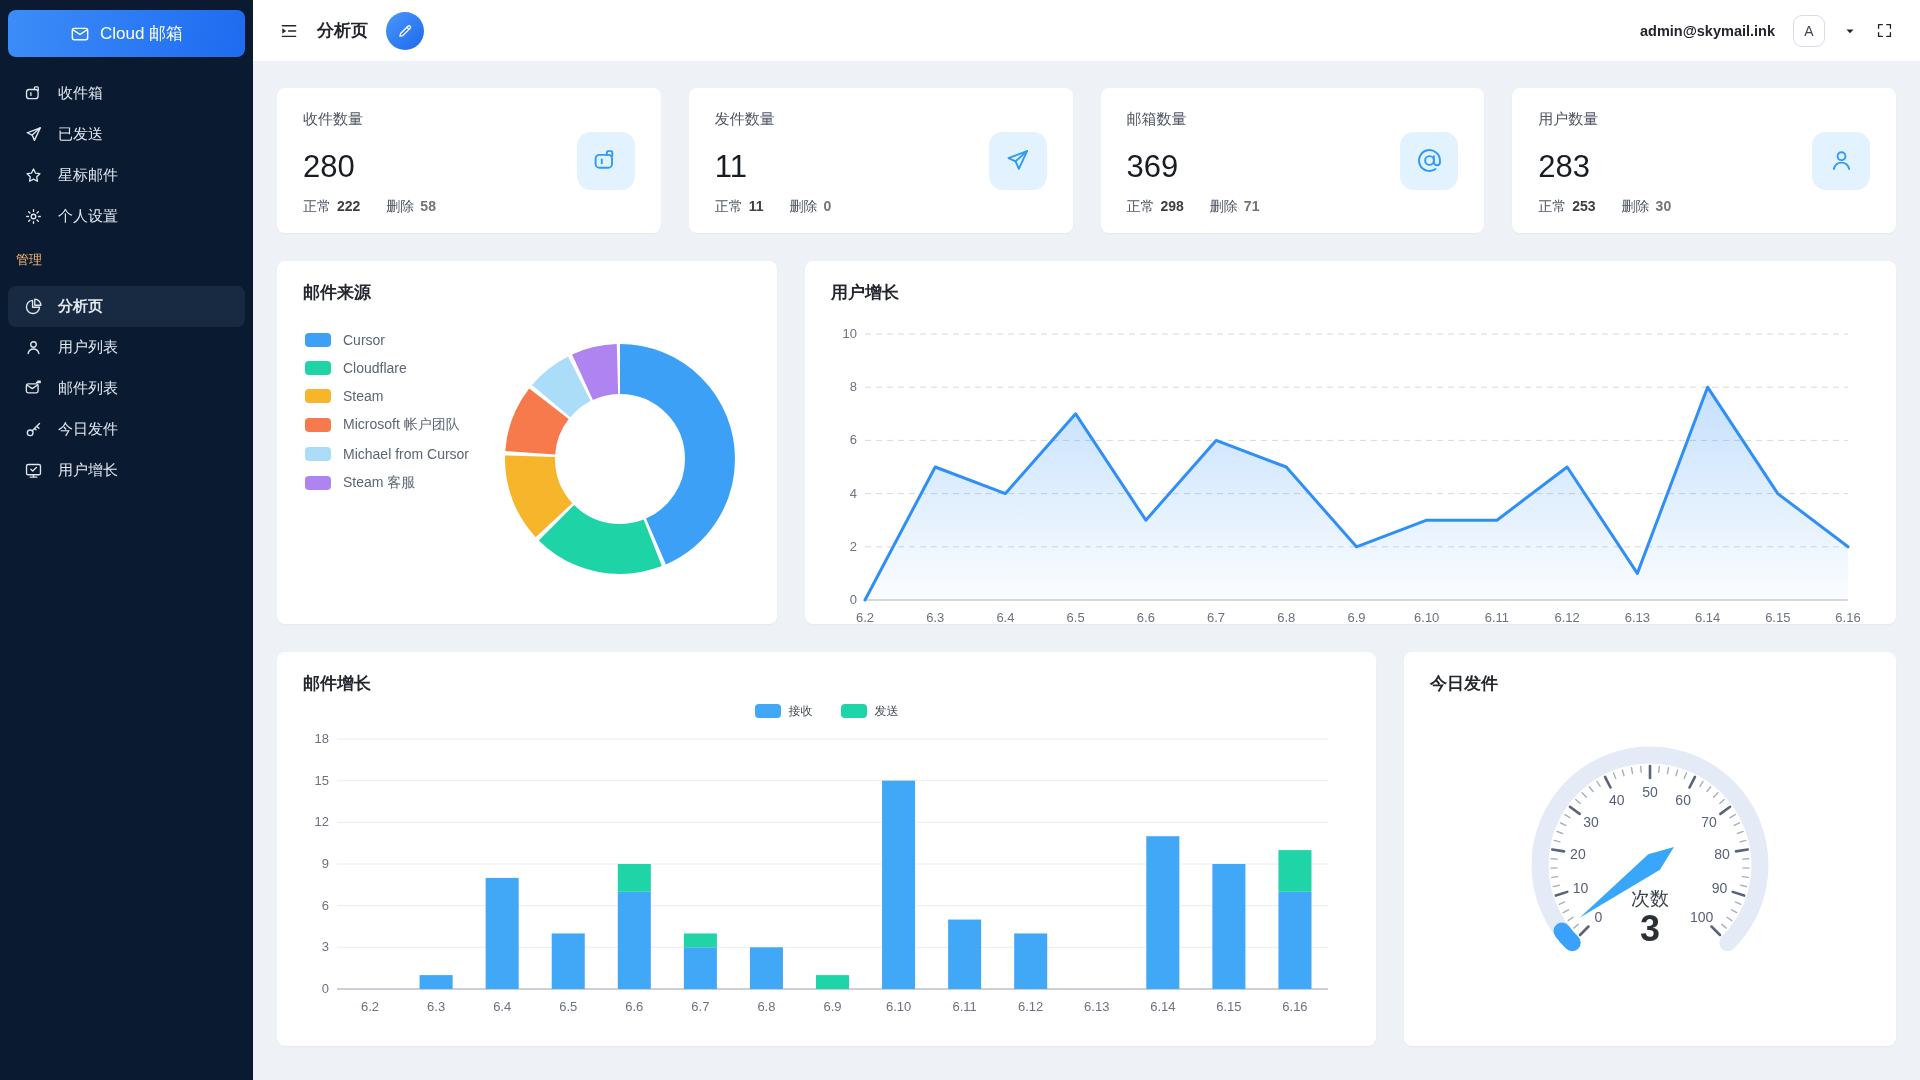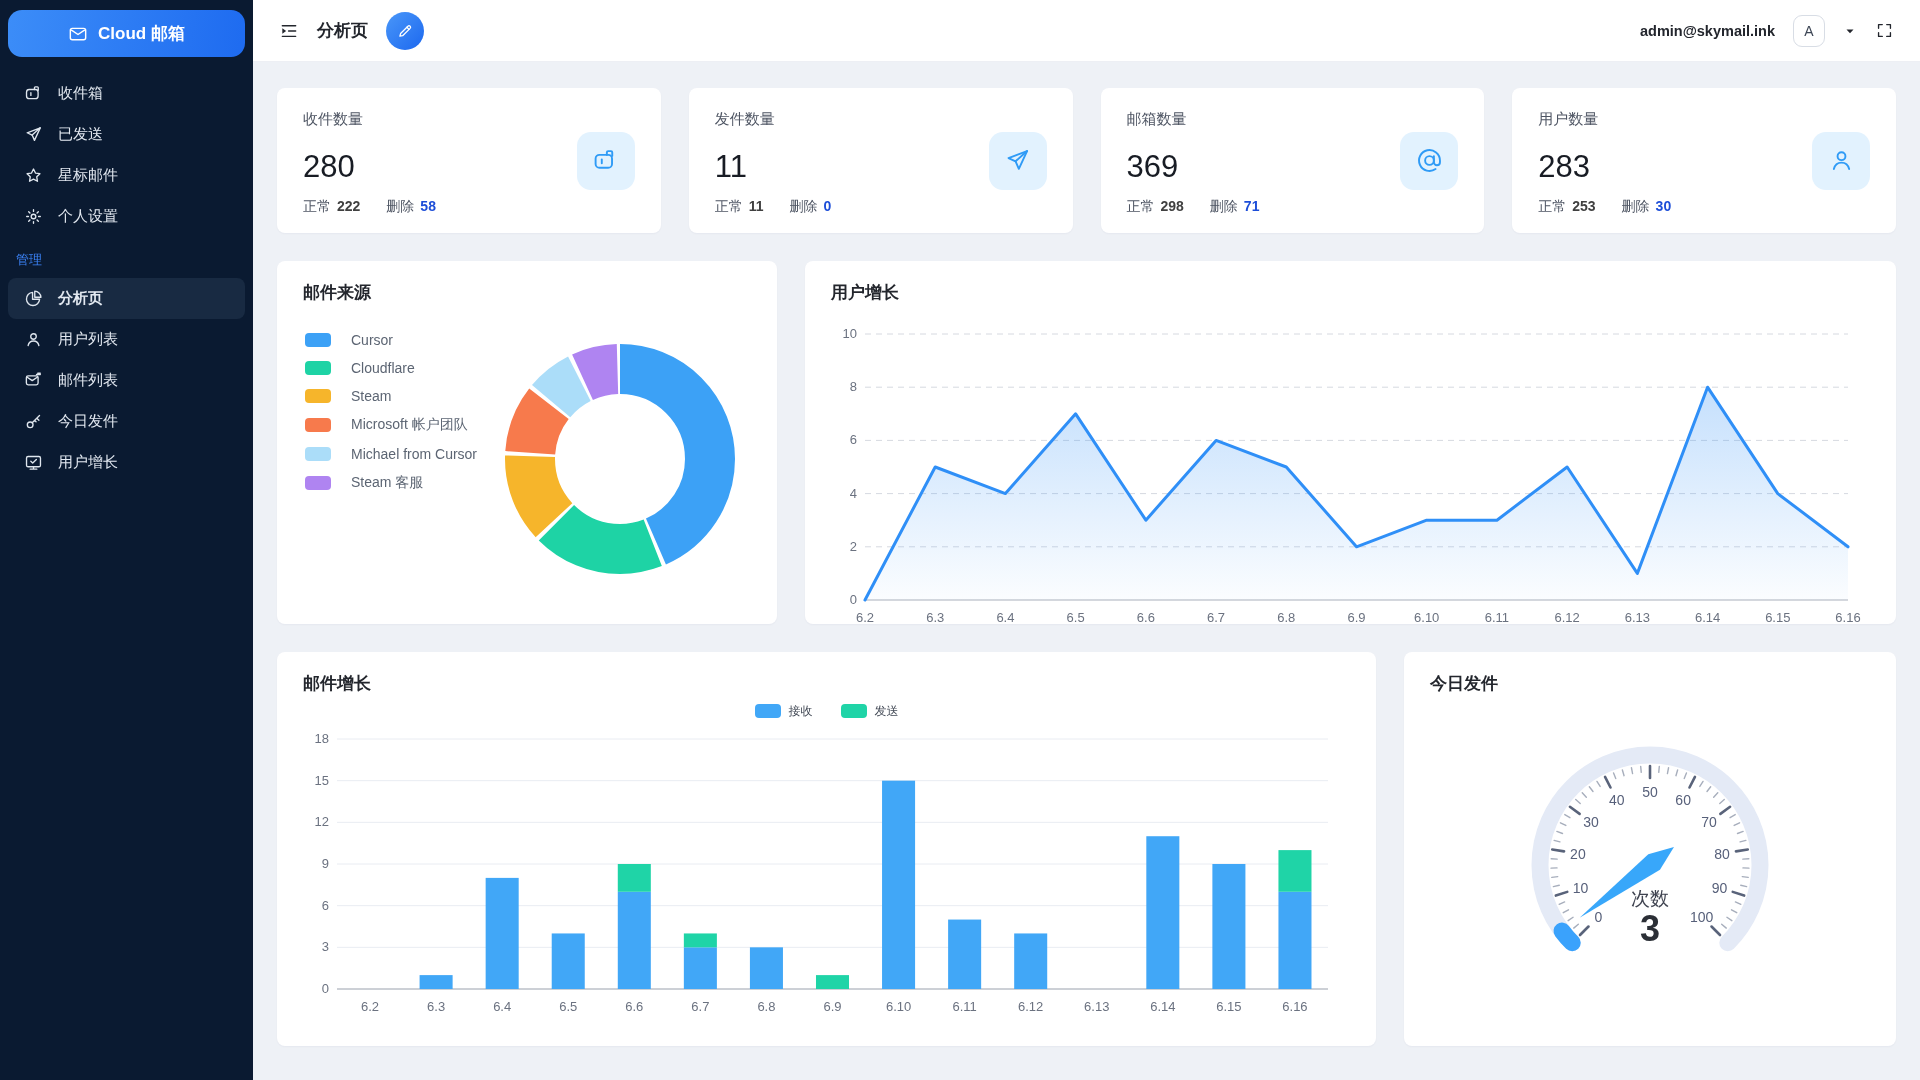--- a/index.html
+++ b/index.html
@@ -4,28 +4,28 @@
 <style>
   html,body{width:1920px;height:1080px;margin:0;padding:0;overflow:hidden;
     font-family:"Liberation Sans","DejaVu Sans",sans-serif;background:#eef1f6;color:#23262d;}
   *{box-sizing:border-box;}
   svg{display:block;}
   svg text{font-family:"Liberation Sans","DejaVu Sans",sans-serif;}
   .app{display:flex;height:100%;}
 
   
   .sidebar{width:253px;min-width:253px;background:#0a1a31;display:flex;flex-direction:column;}
-  .logo-btn{margin:10px 8px 16px;height:47px;border-radius:14px;cursor:pointer;border:none;
+  .logo-btn{margin:10px 8px 16px;height:47px;border-radius:8px;cursor:pointer;border:none;
     background:linear-gradient(100deg,#3c8df8,#1e6bf0);display:flex;align-items:center;justify-content:center;
-    gap:10px;color:#fff;font-weight:bold;font-size:17px;}
+    gap:10px;color:#fff;font-weight:normal;font-size:17px;}
   .nav-item{display:flex;align-items:center;gap:15px;height:41px;padding:0 10px 0 24px;
     font-size:15px;color:#e3e9f1;cursor:pointer;}
   .nav-item .n-icon{display:flex;color:#dfe6ee;}
   .nav-item.active{background:#182a42;border-radius:8px;margin:0 8px;padding-left:16px;font-weight:bold;}
-  .group-label{padding:14px 0 9px 16px;font-size:13px;color:#3b82f6;}
+  .group-label{padding:14px 0 17px 16px;font-size:13px;color:#fdba74;}
 
   
   .right{flex:1;display:flex;flex-direction:column;min-width:0;}
   header{height:62px;background:#fff;display:flex;align-items:center;padding:0 26px;gap:18px;
     border-bottom:1px solid #edeff4;}
   .icon-btn{background:none;border:none;padding:0;cursor:pointer;color:#23262d;display:flex;align-items:center;}
   .h-title{font-size:17px;font-weight:bold;color:#23262d;}
   .edit-btn{width:38px;height:38px;border-radius:50%;border:none;cursor:pointer;color:#fff;
     background:linear-gradient(135deg,#4a97f9,#1c68ef);display:flex;align-items:center;justify-content:center;}
   .spacer{flex:1;}
@@ -37,34 +37,34 @@
   
   main{flex:1;padding:26px 24px;overflow:hidden;}
   .stats{display:grid;grid-template-columns:repeat(4,1fr);gap:28px;margin-bottom:28px;}
   .card{background:#fff;border-radius:8px;box-shadow:0 1px 2px rgba(15,34,64,.04);}
   .stat-card{padding:22px 26px;display:flex;justify-content:space-between;height:145px;}
   .stat-title{font-size:15px;color:#4e5563;}
   .stat-value{font-size:31px;color:#181c24;margin:20px 0 13px;font-weight:500;}
   .stat-foot{font-size:14px;color:#4e5563;display:flex;gap:26px;}
   .stat-foot b{font-weight:bold;margin-left:6px;}
   .v-green{color:#404040;text-align:right;}
-  .v-red{color:#1d4ed8;}
+  .v-red{color:#737373;}
   .stat-icon{width:58px;height:58px;border-radius:14px;background:#e2f2fe;color:#2f9bf6;
     display:flex;align-items:center;justify-content:center;align-self:center;}
 
   .row2{display:grid;grid-template-columns:500px 1fr;gap:28px;margin-bottom:28px;}
   .row3{display:grid;grid-template-columns:1fr 492px;gap:28px;}
   .chart-card{padding:20px 26px;}
   .row2 .card{height:363px;}
   .row3 .card{height:394px;}
   .card h3{margin:0;font-size:17px;font-weight:bold;color:#23262d;}
 
   .pie-wrap{display:flex;align-items:flex-start;justify-content:space-between;margin-top:14px;padding:0 6px 0 2px;}
   .legend{list-style:none;margin:14px 0 0;padding:0;display:flex;flex-direction:column;gap:12px;}
-  .legend li{display:flex;align-items:center;gap:20px;font-size:14px;color:#5c6573;cursor:pointer;}
+  .legend li{display:flex;align-items:center;gap:12px;font-size:14px;color:#5c6573;cursor:pointer;}
   .sw{width:26px;height:14px;border-radius:4px;display:inline-block;}
   #pieChart{margin-top:16px;}
 
   #lineChart{width:100%;margin-top:16px;}
   .bar-legend{display:flex;justify-content:center;gap:28px;margin-top:6px;height:20px;align-items:center;}
   .bl-item{display:flex;align-items:center;gap:8px;font-size:12px;color:#444b57;cursor:pointer;}
   #barChart{width:100%;margin-top:8px;}
   #gaugeChart{margin:0 auto;}
 </style>
 </head>

